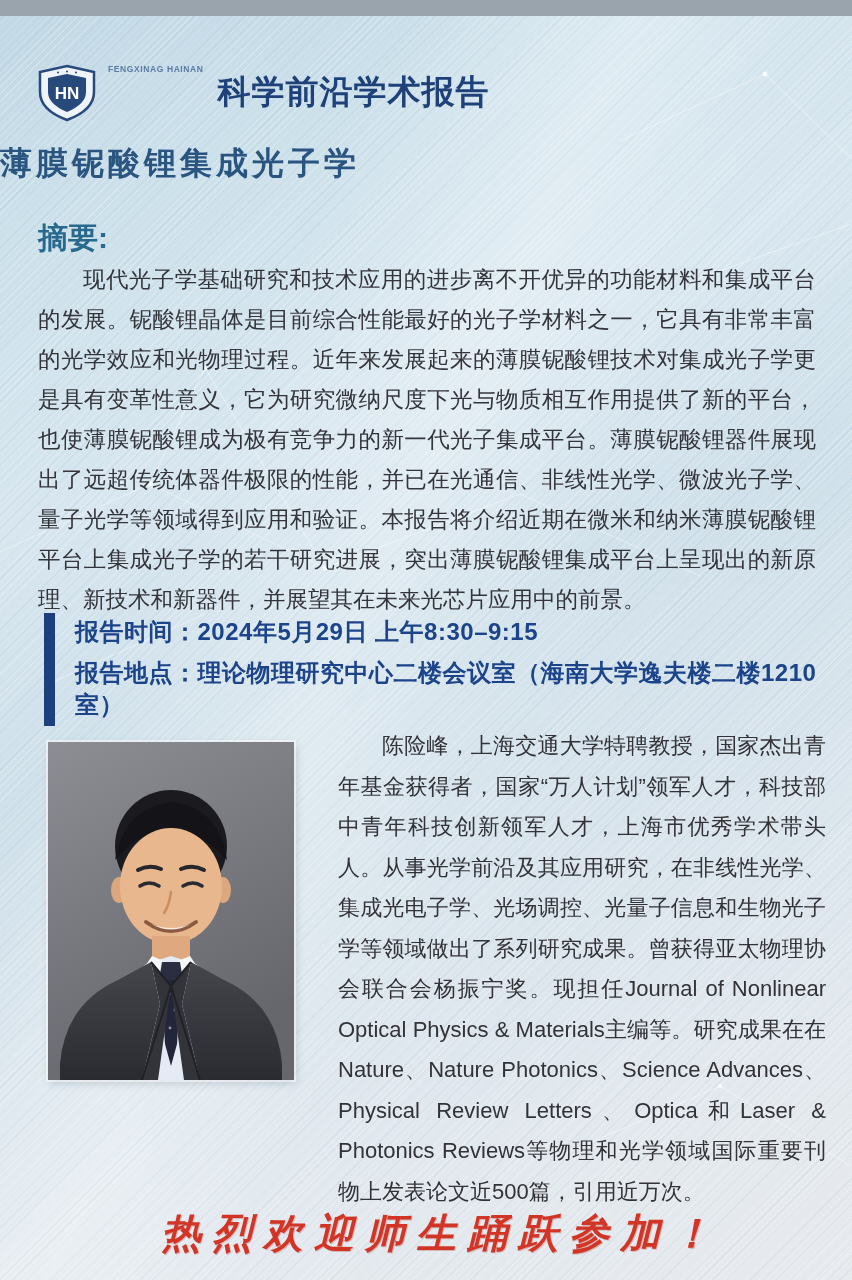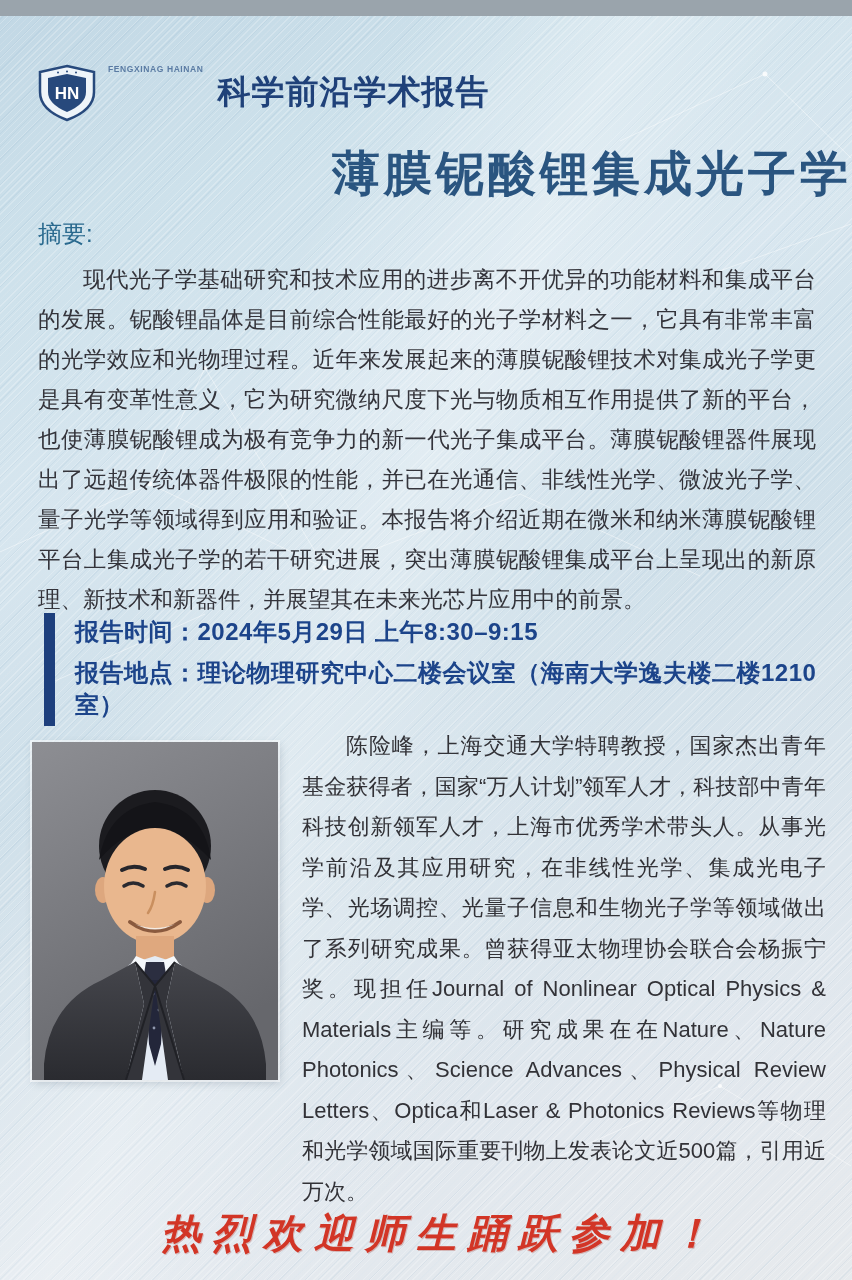--- a/index.html
+++ b/index.html
@@ -27,37 +27,37 @@
   .hunit { display:flex; flex-direction:column; align-items:center; }
   .brush { font-family:"DejaVu Serif", serif; font-style:italic; font-weight:bold; color:#2d5a9c; line-height:1.05; }
   .univ-cn { font-size:36px; letter-spacing:2px; }
   .dept-cn { font-size:30px; margin-top:5px; letter-spacing:1px; }
   .college-cn { font-size:29px; margin-top:6px; margin-left:16px; letter-spacing:2px; }
   .cap { font-size:8.5px; color:#5a7ba3; letter-spacing:0.6px; margin-top:2px; white-space:nowrap; font-weight:bold; }
   .series { font-family:"Liberation Sans", sans-serif; font-weight:bold; font-size:33px;
             color:#1f4179; margin-left:14px; margin-top:8px; letter-spacing:1px; white-space:nowrap; }
 
   
-  .title { position:absolute; top:126px; left:0; width:100%; text-align:right;
-           font-family:"DejaVu Serif", serif; font-weight:bold; font-size:48px;
+  .title { position:absolute; top:126px; left:0; width:100%; text-align:left;
+           font-family:"DejaVu Serif", serif; font-weight:bold; font-size:32px;
            color:#2a5580; letter-spacing:4px; }
 
   
-  .abs-label { position:absolute; top:202px; left:38px; font-size:24px; font-weight:normal; color:#29698e;text-align:center; }
+  .abs-label { position:absolute; top:202px; left:38px; font-size:30px; font-weight:bold; color:#29698e;text-align:center; }
   .abs-text { position:absolute; top:244px; left:38px; width:778px;
               font-size:22.5px; line-height:40px; color:#34343b; text-align:justify;
               text-indent:2em; font-weight:500; }
 
   
   .details { position:absolute; top:597px; left:44px; border-left:11px solid #1d3f7d;
              padding:3px 0 5px 20px; display:flex; flex-direction:column; gap:9px; }
   .detail-line { font-size:24px; font-weight:bold; color:#1c448a; letter-spacing:0.5px; }
 
   
-  .speaker { position:absolute; top:716px; left:32px; right:26px; display:flex; gap:24px; }
+  .speaker { position:absolute; top:716px; left:48px; right:26px; display:flex; gap:44px; }
   .photo { flex:none; width:246px; height:338px; margin-top:10px;
            box-shadow:0 0 0 2px rgba(255,255,255,0.55), 2px 3px 8px rgba(70,90,110,0.25); }
   .photo svg { display:block; }
   .bio { flex:1; font-size:22px; line-height:40.5px; color:#323237; text-align:justify;
          text-indent:2em; font-weight:500; margin-top:-6px; }
 
   
   .welcome { position:absolute; top:1190px; left:0; width:100%; text-align:center;
              font-family:"DejaVu Serif", serif; font-style:italic; font-weight:bold;
              font-size:40px; color:#d23526; letter-spacing:11px; text-indent:11px;

